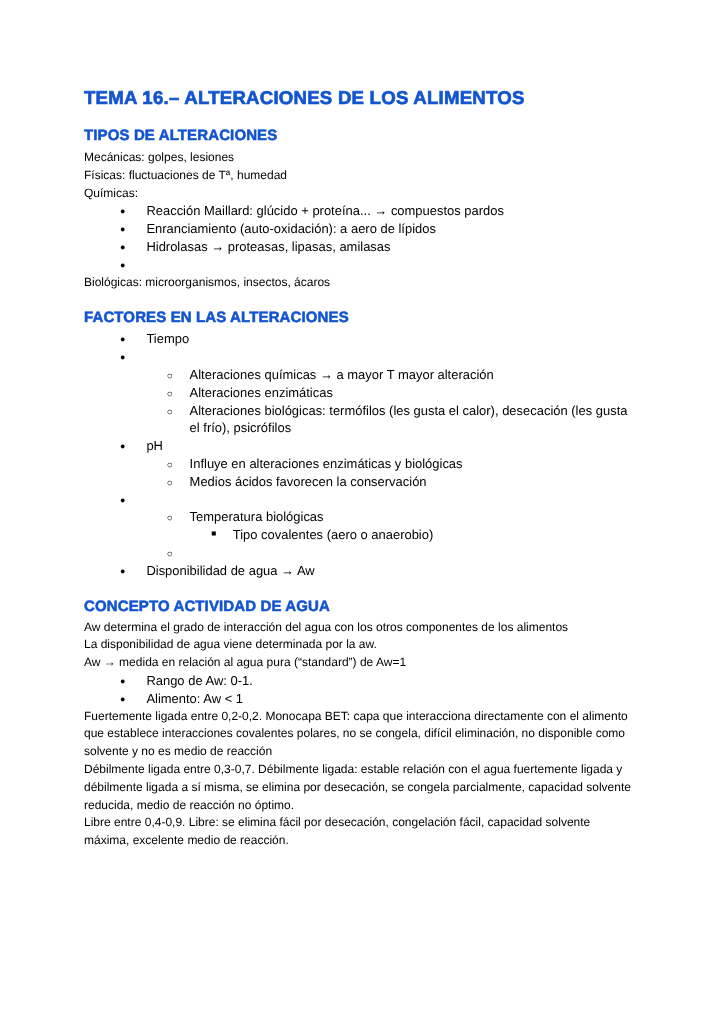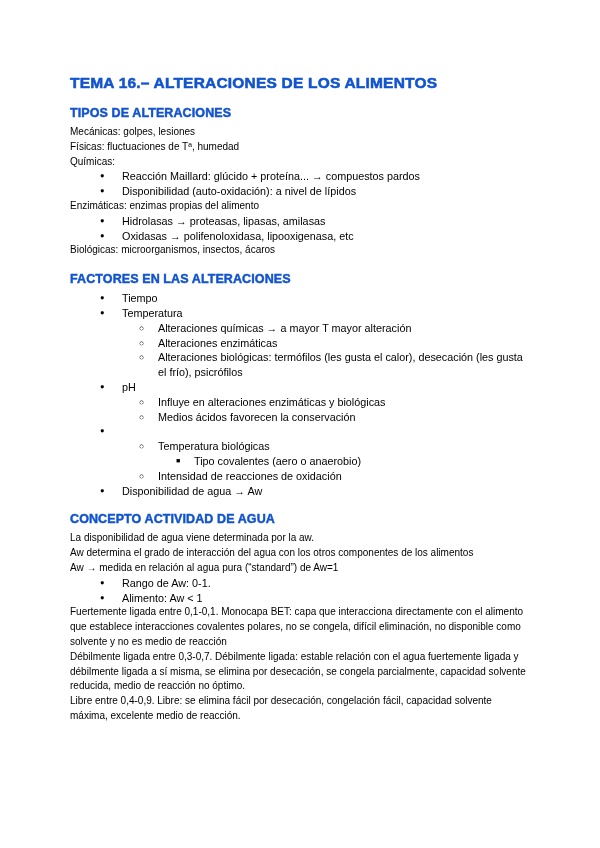--- a/index.html
+++ b/index.html
@@ -41,40 +41,37 @@
         <div class="section-heading">TIPOS DE ALTERACIONES</div>
         <div class="para">Mecánicas: golpes, lesiones</div>
         <div class="para">Físicas: fluctuaciones de Tª, humedad</div>
         <div class="para">Químicas:</div>
         <div class="li l1">
           <span class="glyph">●</span>
           <span class="li-text">Reacción Maillard: glúcido + proteína... → compuestos pardos</span>
         </div>
         <div class="li l1">
           <span class="glyph">●</span>
-          <span class="li-text">Disponibilidad (auto-oxidación): a nivel de lípidos</span>
+          <span class="li-text">Enranciamiento (auto-oxidación): a aero de lípidos</span>
         </div>
-        <div class="para">Enzimáticas: enzimas propias del alimento</div>
         <div class="li l1">
           <span class="glyph">●</span>
           <span class="li-text">Hidrolasas → proteasas, lipasas, amilasas</span>
         </div>
         <div class="li l1">
           <span class="glyph">●</span>
-          <span class="li-text">Oxidasas → polifenoloxidasa, lipooxigenasa, etc</span>
         </div>
         <div class="para">Biológicas: microorganismos, insectos, ácaros</div>
         <div class="section-heading">FACTORES EN LAS ALTERACIONES</div>
         <div class="li l1">
           <span class="glyph">●</span>
           <span class="li-text">Tiempo</span>
         </div>
         <div class="li l1">
           <span class="glyph">●</span>
-          <span class="li-text">Temperatura</span>
         </div>
         <div class="li l2">
           <span class="glyph">○</span>
           <span class="li-text">Alteraciones químicas → a mayor T mayor alteración</span>
         </div>
         <div class="li l2">
           <span class="glyph">○</span>
           <span class="li-text">Alteraciones enzimáticas</span>
         </div>
         <div class="li l2">
@@ -99,36 +96,35 @@
         <div class="li l2">
           <span class="glyph">○</span>
           <span class="li-text">Temperatura biológicas</span>
         </div>
         <div class="li l3">
           <span class="glyph">■</span>
           <span class="li-text">Tipo covalentes (aero o anaerobio)</span>
         </div>
         <div class="li l2">
           <span class="glyph">○</span>
-          <span class="li-text">Intensidad de reacciones de oxidación</span>
         </div>
         <div class="li l1">
           <span class="glyph">●</span>
           <span class="li-text">Disponibilidad de agua → Aw</span>
         </div>
         <div class="section-heading">CONCEPTO ACTIVIDAD DE AGUA</div>
+        <div class="para">Aw determina el grado de interacción del agua con los otros componentes de los alimentos</div>
         <div class="para">La disponibilidad de agua viene determinada por la aw.</div>
-        <div class="para">Aw determina el grado de interacción del agua con los otros componentes de los alimentos</div>
         <div class="para">Aw → medida en relación al agua pura (“standard”) de Aw=1</div>
         <div class="li l1">
           <span class="glyph">●</span>
           <span class="li-text">Rango de Aw: 0-1.</span>
         </div>
         <div class="li l1">
           <span class="glyph">●</span>
           <span class="li-text">Alimento: Aw &lt; 1</span>
         </div>
-        <div class="para">Fuertemente ligada entre 0,1-0,1. Monocapa BET: capa que interacciona directamente con el alimento que establece interacciones covalentes polares, no se congela, difícil eliminación, no disponible como solvente y no es medio de reacción</div>
+        <div class="para">Fuertemente ligada entre 0,2-0,2. Monocapa BET: capa que interacciona directamente con el alimento que establece interacciones covalentes polares, no se congela, difícil eliminación, no disponible como solvente y no es medio de reacción</div>
         <div class="para">Débilmente ligada entre 0,3-0,7. Débilmente ligada: estable relación con el agua fuertemente ligada y débilmente ligada a sí misma, se elimina por desecación, se congela parcialmente, capacidad solvente reducida, medio de reacción no óptimo.</div>
         <div class="para">Libre entre 0,4-0,9. Libre: se elimina fácil por desecación, congelación fácil, capacidad solvente máxima, excelente medio de reacción.</div>
       </div>
   </div>
 </div>
 
 </body></html>

